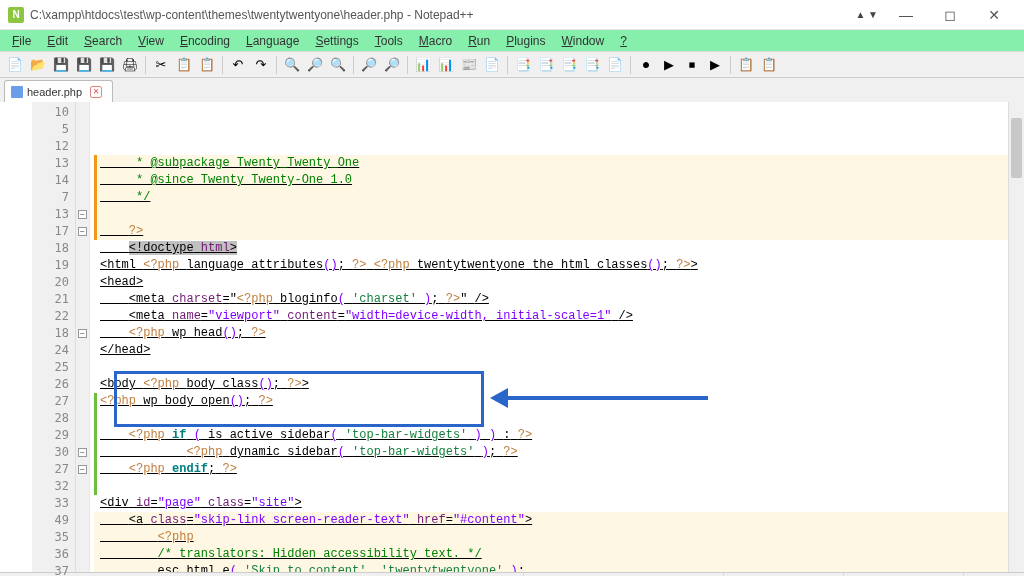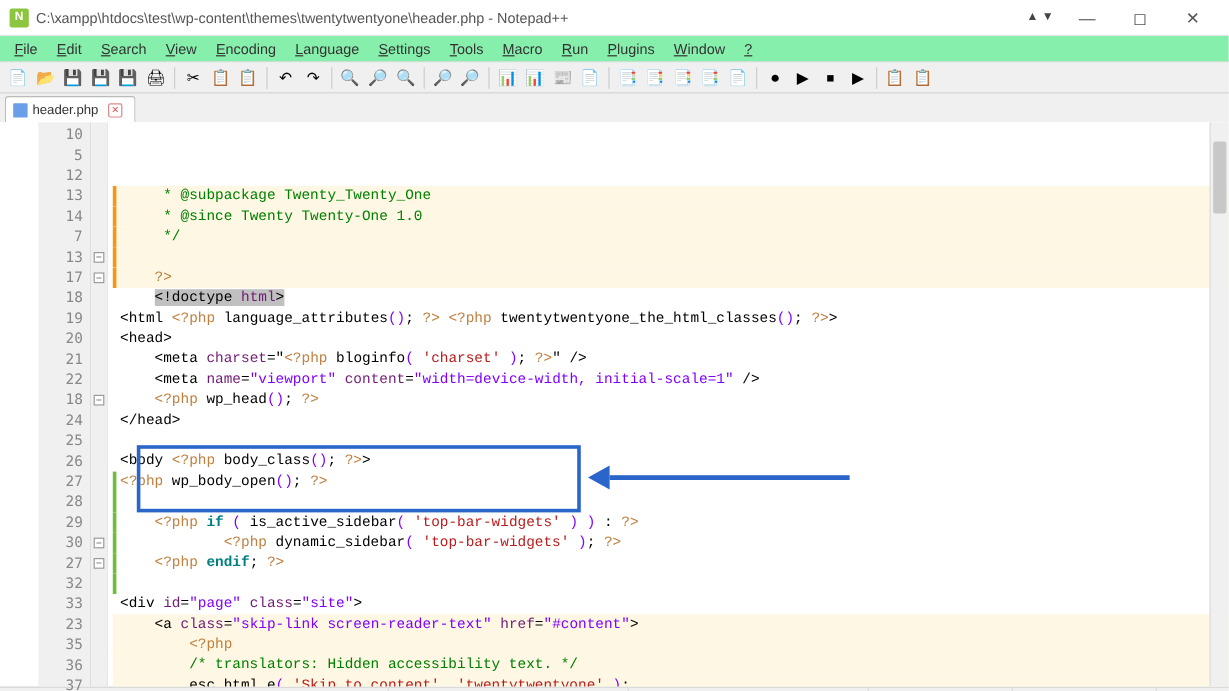--- a/index.html
+++ b/index.html
@@ -19,31 +19,31 @@
 .tabbar { height: 24px; display: flex; align-items: flex-end; background: #f0f0f0; padding: 0 4px; }
 .tab { height: 22px; display: flex; align-items: center; padding: 0 10px 0 6px; background: #fefefe; border: 1px solid #bbb; border-bottom: none; border-radius: 3px 3px 0 0; font-size: 11px; color: #333; gap: 4px; }
 .tab .ficon { width: 12px; height: 12px; background: #6a9ee8; border-radius: 1px; }
 .tab .tclose { width: 12px; height: 12px; border: 1px solid #d88; border-radius: 2px; display: flex; align-items: center; justify-content: center; color: #d55; font-size: 8px; margin-left: 4px; }
 .editor-wrap { position: relative; height: 470px; background: #fff; display: flex; padding-left: 32px; }
 .gutter { width: 44px; background: #f0f0f0; text-align: right; color: #888; font: 12px/17px Consolas, monospace; padding: 2px 6px 2px 2px; border-right: 1px solid #ddd; }
 .fold { width: 14px; background: #f0f0f0; font: 12px/17px Consolas, monospace; color: #888; text-align: center; border-right: 1px solid #e8e8e8; padding-top: 2px; }
 .fold div { height: 17px; display:flex; align-items:center; justify-content:center;}
 .fbox { width:9px; height:9px; border:1px solid #999; display:flex; align-items:center; justify-content:center; font-size:8px; line-height:1; color:#666; background:#fff;}
 .code { flex: 1; font: 12px/17px Consolas, "Courier New", monospace; padding: 2px 0 2px 4px; white-space: pre; color: #000; position: relative; overflow: hidden; }
-.codeline { height: 17px; position: relative; }
+.codeline { height: 17px; position: relative; text-decoration: underline; }
 .changebar { position:absolute; left:0; top:0; bottom:0; width:3px; }
 .cb-orange { background:#f29718; }
 .cb-green { background:#6bbf3b; }
 .hl-yellow { background: #fdf7e3; }
 .c-comment { color: #008000; }
 .c-tag { color: #000000; }
 .c-attr { color: #701a75; }
 .c-php { color: #c08040; }
 .c-kw { color: #008080; font-weight: bold; }
-.c-str { color: #b91c1c; }
+.c-str { color: #15803d; }
 .c-brace { color: #8000ff; }
 .c-black { color: #000; }
 .sel { background: #c0c0c0; }
 .highlight-box { position: absolute; border: 3px solid #2a66c9; pointer-events: none; }
 .arrow { position: absolute; display: flex; align-items: center; pointer-events: none; }
 .arrow-line { height: 4px; background: #2a66c9; }
 .arrow-head { width: 0; height: 0; border-top: 10px solid transparent; border-bottom: 10px solid transparent; border-right: 18px solid #2a66c9; }
 .scrollv { position: absolute; right: 0; top: 0; bottom: 0; width: 16px; background: #f0f0f0; border-left: 1px solid #ddd; }
 .scrollv .thumb { position: absolute; left: 2px; right: 2px; top: 16px; height: 60px; background: #c8c8c8; border-radius: 2px; }
 .statusbar { height: 24px; background: #f0f0f0; border-top: 1px solid #ccc; display: flex; align-items: center; font-size: 11px; color: #444; }
@@ -149,21 +149,21 @@
       <div>24</div>
       <div>25</div>
       <div>26</div>
       <div>27</div>
       <div>28</div>
       <div>29</div>
       <div>30</div>
       <div>27</div>
       <div>32</div>
       <div>33</div>
-      <div>23</div>
+      <div>49</div>
       <div>35</div>
       <div>36</div>
       <div>37</div>
     </div>
   <div class="fold" id="fold">
       <div></div>
       <div></div>
       <div></div>
       <div></div>
       <div></div>

